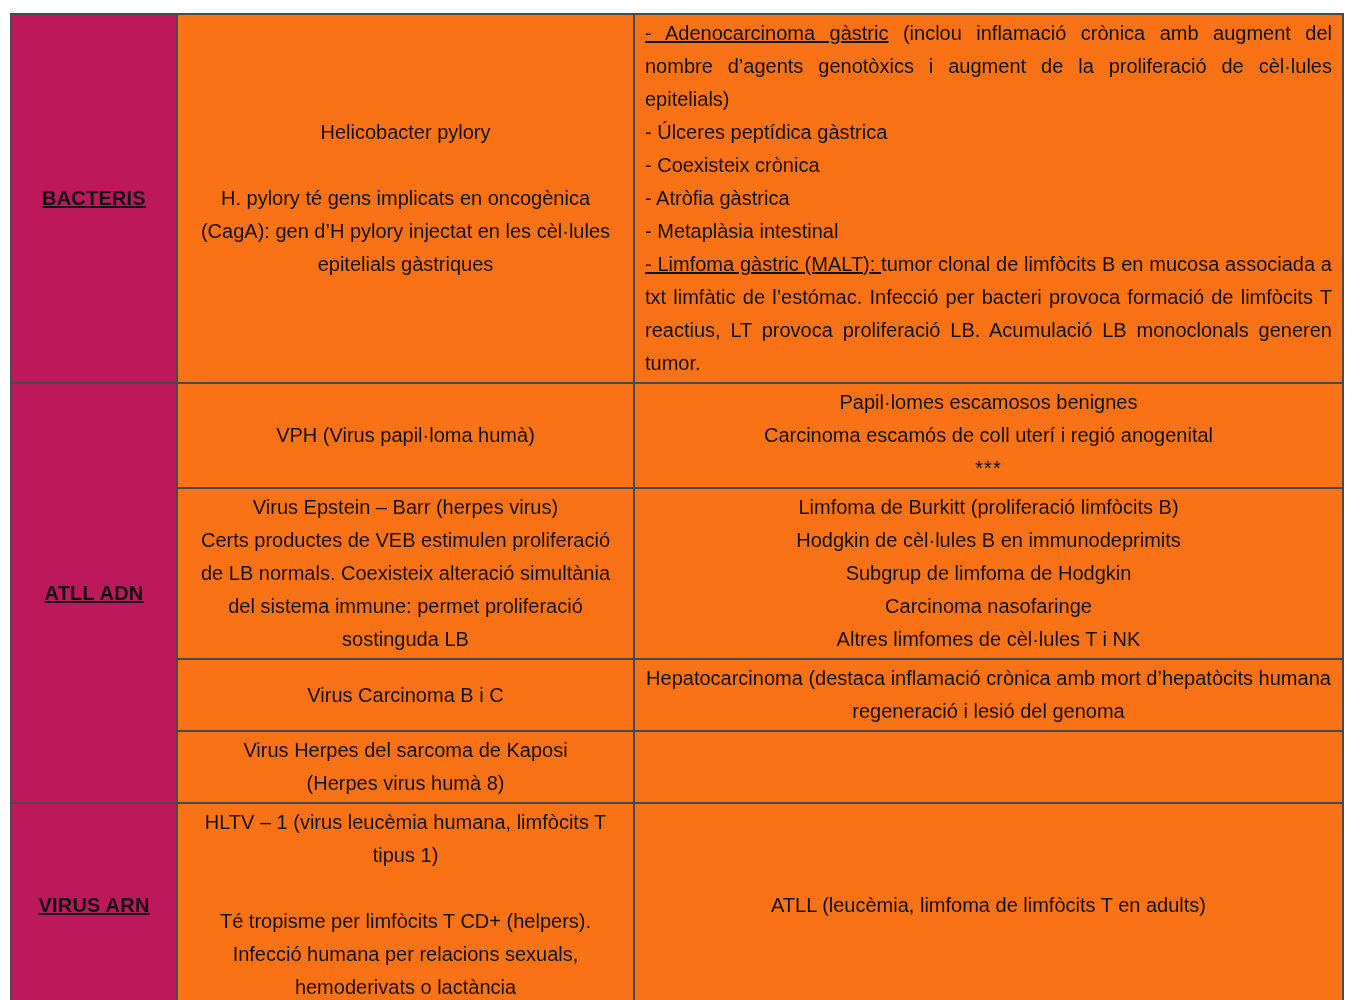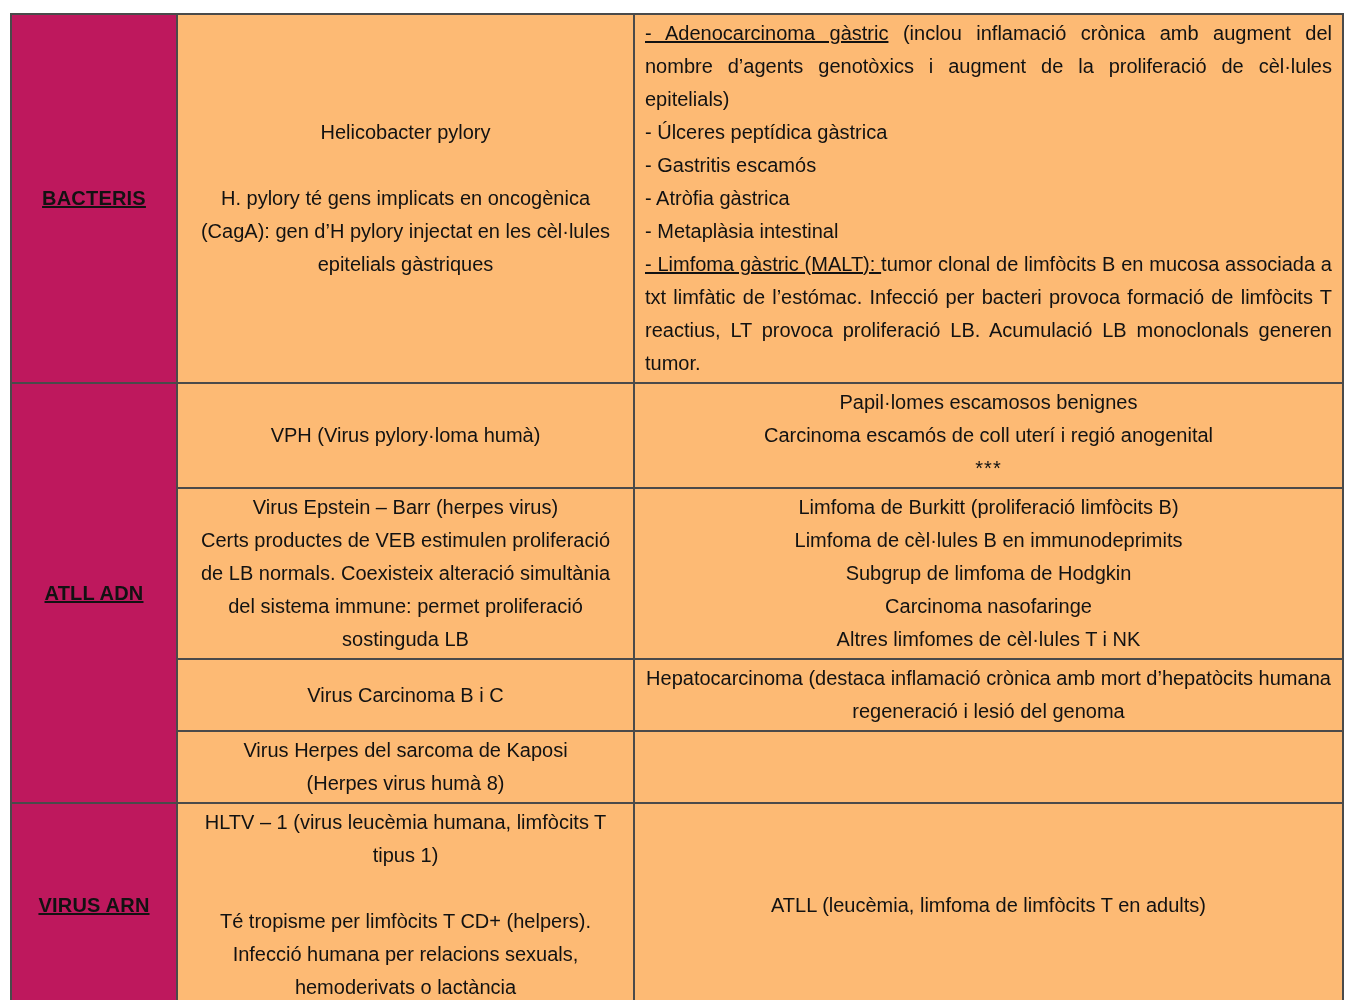--- a/index.html
+++ b/index.html
@@ -16,21 +16,21 @@
     border:2px solid #4a4a4a;
     vertical-align:middle;
     font-size:20px;line-height:33px;
     padding:2px 10px;
     overflow:hidden;
   }
   td.label-cell{
     background:#be185d;
     text-align:center;
   }
-  td.pink{background:#fdba74;}
+  td.pink{background:#f97316;}
   .section-label{
     font-weight:bold;text-decoration:underline;letter-spacing:.2px;
   }
   .center{text-align:center;}
   .leftcol{padding:2px 12px;}
   .bold{font-weight:normal;}
   .u{text-decoration:underline;}
   p.just{
     text-align:justify;margin:0;
   }
@@ -55,49 +55,49 @@
         <span class="section-label">BACTERIS</span>
       </td>
       <td class="pink center">
         <div class="line bold">Helicobacter pylory</div>
         <div class="blank"></div>
         <div class="line">H. pylory té gens implicats en oncogènica (CagA): gen d’H pylory injectat en les cèl·lules epitelials gàstriques</div>
       </td>
       <td class="pink leftcol">
         <p class="just"><span class="u">-  Adenocarcinoma gàstric</span><span> (inclou inflamació crònica amb augment del nombre d’agents genotòxics i augment de la proliferació de cèl·lules epitelials)</span></p>
         <div class="line">- Úlceres peptídica gàstrica</div>
-        <div class="line">- Gastritis escamós</div>
+        <div class="line">- Coexisteix crònica</div>
         <div class="line">- Atròfia gàstrica</div>
         <div class="line">- Metaplàsia intestinal</div>
         <p class="just"><span class="u">- Limfoma gàstric (MALT): </span><span>tumor clonal de limfòcits B en mucosa associada a txt limfàtic de l’estómac. Infecció per bacteri provoca formació de limfòcits T reactius, LT provoca proliferació LB. Acumulació LB monoclonals generen tumor.</span></p>
       </td>
     </tr>
 
     <tr style="height:98px">
       <td class="label-cell" rowspan="4">
         <span class="section-label">ATLL ADN</span>
       </td>
       <td class="pink center">
-        <div class="line bold">VPH (Virus pylory·loma humà)</div>
+        <div class="line bold">VPH (Virus papil·loma humà)</div>
       </td>
       <td class="pink center">
         <div class="line">Papil·lomes escamosos benignes</div>
         <div class="line">Carcinoma escamós de coll uterí i regió anogenital</div>
         <div class="line bold asterisks">***</div>
       </td>
     </tr>
 
     <tr style="height:169px">
       <td class="pink center">
         <div class="line bold">Virus Epstein – Barr (herpes virus)</div>
         <div class="line">Certs productes de VEB estimulen proliferació de LB normals. Coexisteix alteració simultània del sistema immune: permet proliferació sostinguda LB</div>
       </td>
       <td class="pink center">
         <div class="line">Limfoma de Burkitt (proliferació limfòcits B)</div>
-        <div class="line">Limfoma de cèl·lules B en immunodeprimits</div>
+        <div class="line">Hodgkin de cèl·lules B en immunodeprimits</div>
         <div class="line">Subgrup de limfoma de Hodgkin</div>
         <div class="line">Carcinoma nasofaringe</div>
         <div class="line">Altres limfomes de cèl·lules T i NK</div>
       </td>
     </tr>
 
     <tr style="height:64px">
       <td class="pink center">
         <div class="line bold">Virus Carcinoma B i C</div>
       </td>

